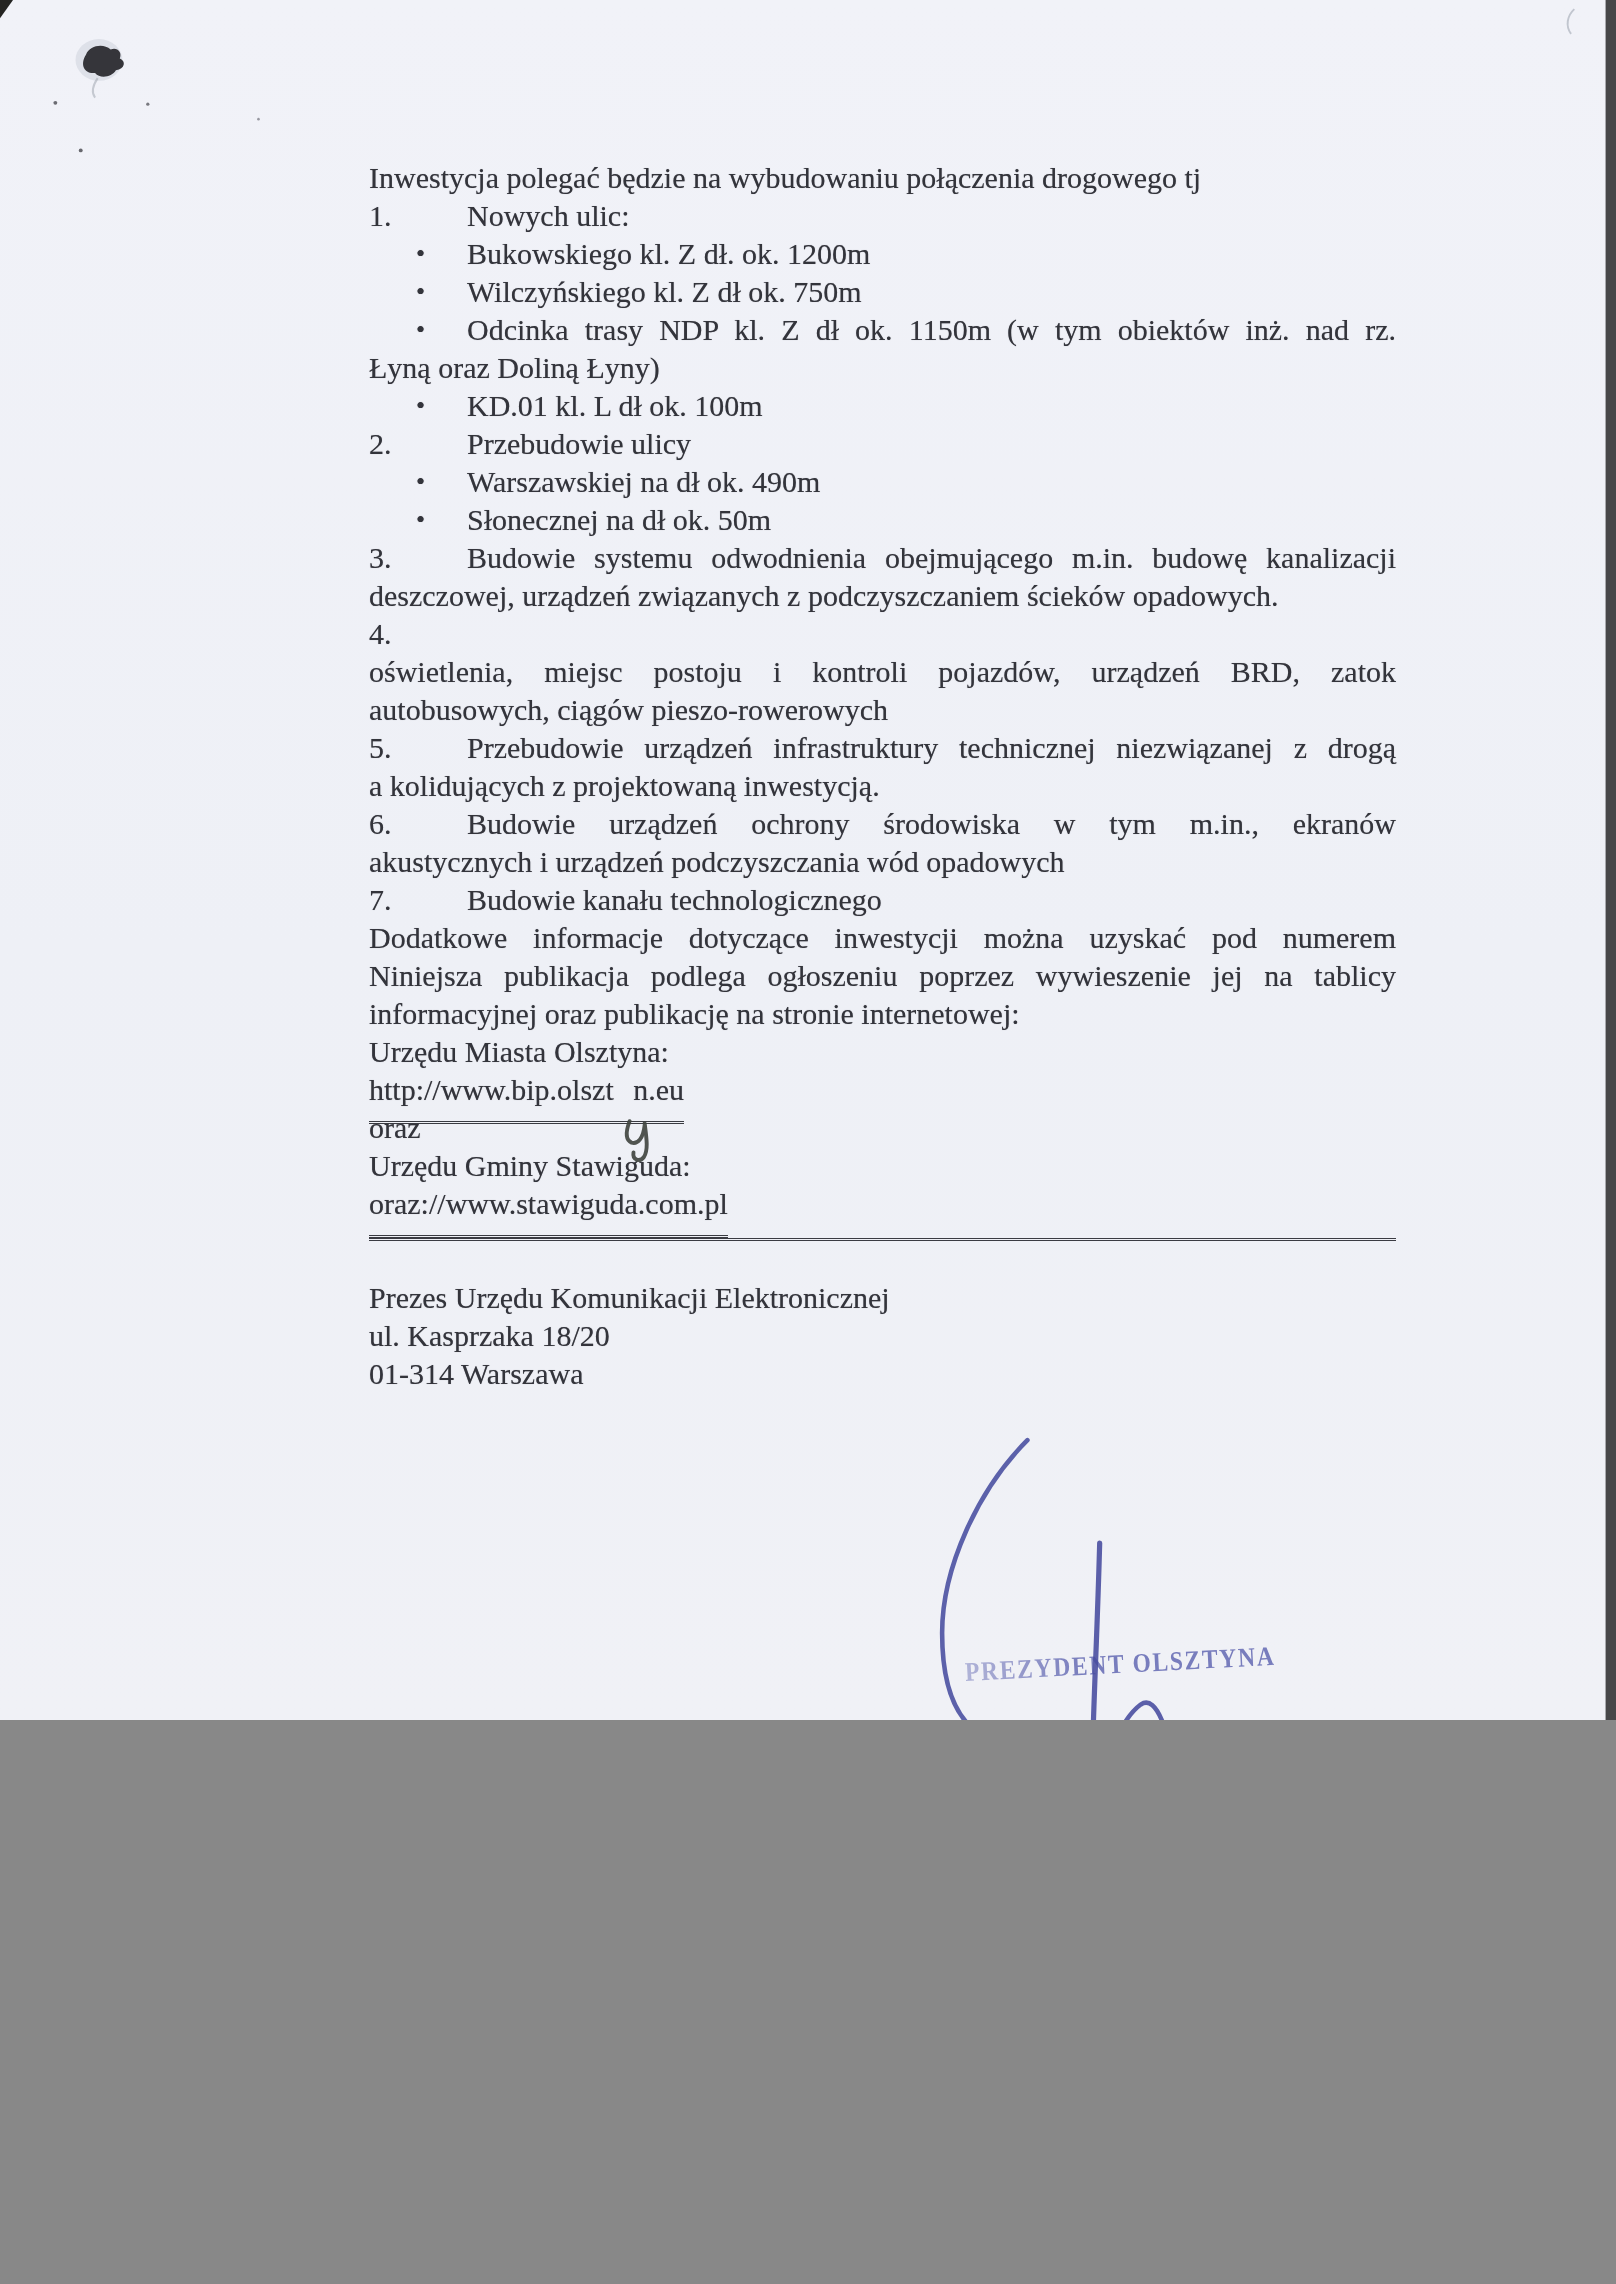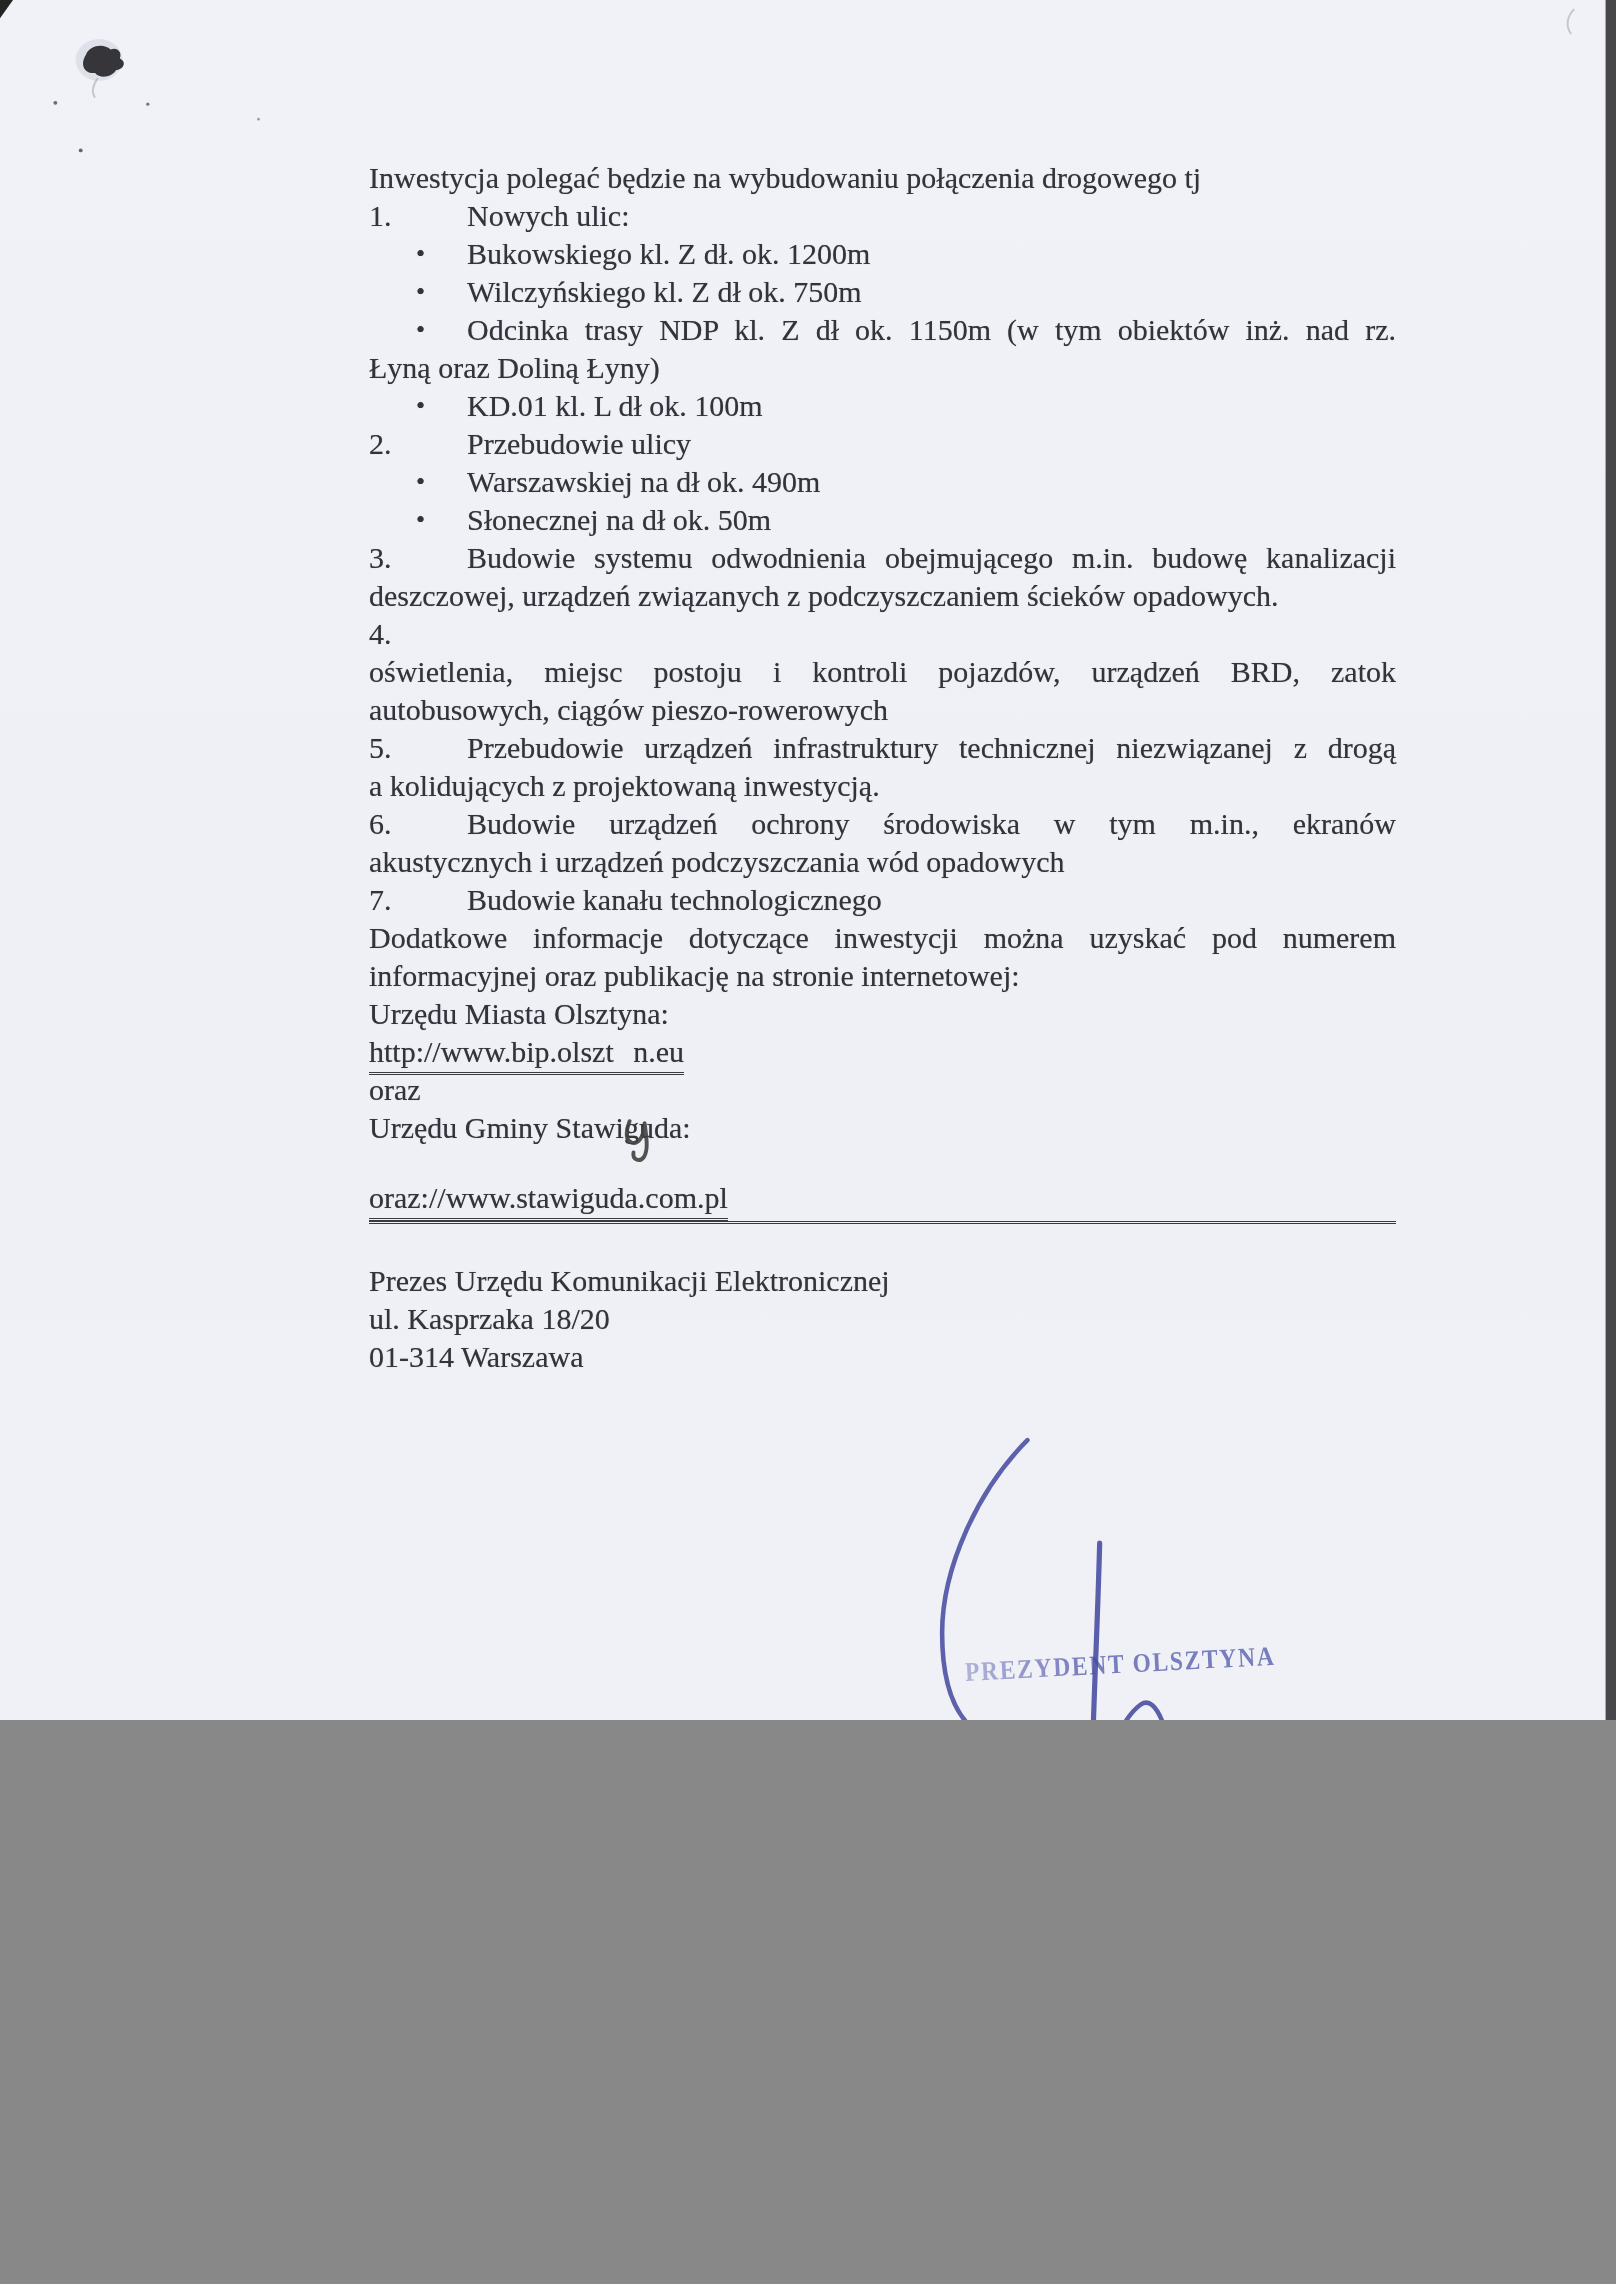--- a/index.html
+++ b/index.html
@@ -16,21 +16,21 @@
     position:absolute;left:369px;top:159px;width:1027px;
     font-size:30px;line-height:38px;
     text-shadow:0 0 0.7px rgba(40,40,50,.5);
   }
   .line{position:relative;height:38px;white-space:nowrap;}
   .line.blank{height:38px;}
   .line.j{white-space:normal;text-align:justify;text-align-last:justify;}
   .line.num,.line.bullet{padding-left:98px;}
   .marker{position:absolute;left:0;top:0;}
   .marker.b{left:47px;font-size:26px;}
-  .link{border-bottom:3.3px double #3a3b42;padding-bottom:4px;margin-top:32px;}
+  .link{border-bottom:3.3px double #3a3b42;padding-bottom:15px;}
   .ygap{display:inline-block;width:19.5px;}
   
   .stamp{
     position:absolute;left:965px;top:1657px;
     font-size:27px;letter-spacing:2px;font-weight:bold;
     color:rgba(86,92,172,.82);
     transform:rotate(-3deg) scale(.87,1);
     transform-origin:left center;
     white-space:nowrap;
     -webkit-mask-image:linear-gradient(90deg,rgba(0,0,0,.5),rgba(0,0,0,.95) 38%);
@@ -66,20 +66,21 @@
       <div class="line plain"><span>deszczowej, urządzeń związanych z podczyszczaniem ścieków opadowych.</span></div>
       <div class="line num j"><span class="marker">4.</span></div>
       <div class="line plain j"><span>oświetlenia, miejsc postoju i kontroli pojazdów, urządzeń BRD, zatok</span></div>
       <div class="line plain"><span>autobusowych, ciągów pieszo-rowerowych</span></div>
       <div class="line num j"><span class="marker">5.</span><span>Przebudowie urządzeń infrastruktury technicznej niezwiązanej z drogą</span></div>
       <div class="line plain"><span>a kolidujących z projektowaną inwestycją.</span></div>
       <div class="line num j"><span class="marker">6.</span><span>Budowie urządzeń ochrony środowiska w tym m.in., ekranów</span></div>
       <div class="line plain"><span>akustycznych i urządzeń podczyszczania wód opadowych</span></div>
       <div class="line num"><span class="marker">7.</span><span>Budowie kanału technologicznego</span></div>
       <div class="line plain j"><span>Dodatkowe informacje dotyczące inwestycji można uzyskać pod numerem</span></div>
+      <div class="line plain j"><span>Niniejsza publikacja podlega ogłoszeniu poprzez wywieszenie jej na tablicy</span></div>
       <div class="line plain"><span>informacyjnej oraz publikację na stronie internetowej:</span></div>
       <div class="line plain"><span>Urzędu Miasta Olsztyna:</span></div>
       <div class="line link-corrected"><span class="link"><span>http://www.bip.olszt</span><span class="ygap"></span><span>n.eu</span></span></div>
       <div class="line plain"><span>oraz</span></div>
       <div class="line plain"><span>Urzędu Gminy Stawiguda:</span></div>
       <div class="line link"><span class="link">oraz://www.stawiguda.com.pl</span></div>
       <div class="line blank"></div>
       <div class="line plain"><span>Prezes Urzędu Komunikacji Elektronicznej</span></div>
       <div class="line plain"><span>ul. Kasprzaka 18/20</span></div>
       <div class="line plain"><span>01-314 Warszawa</span></div>

